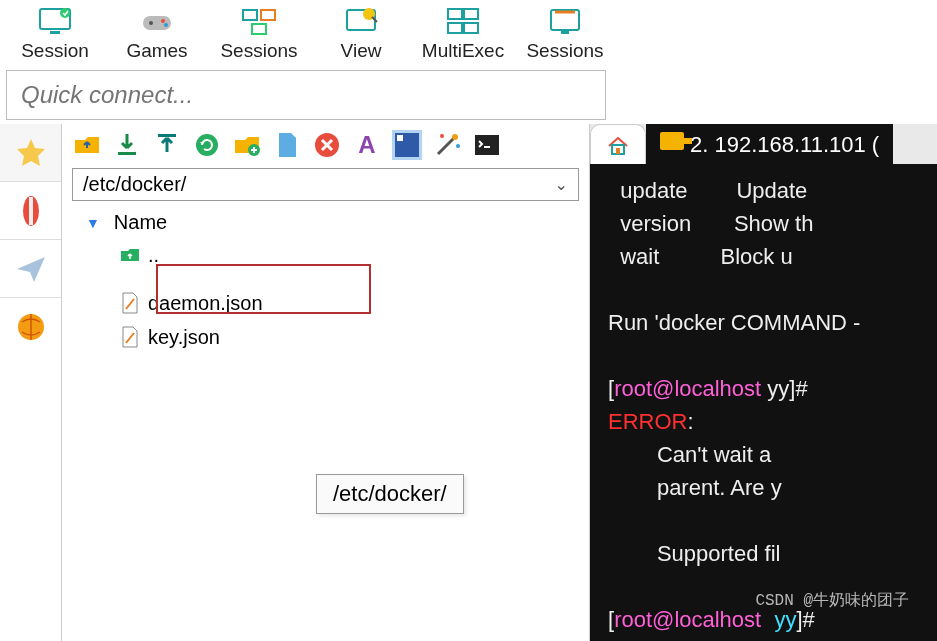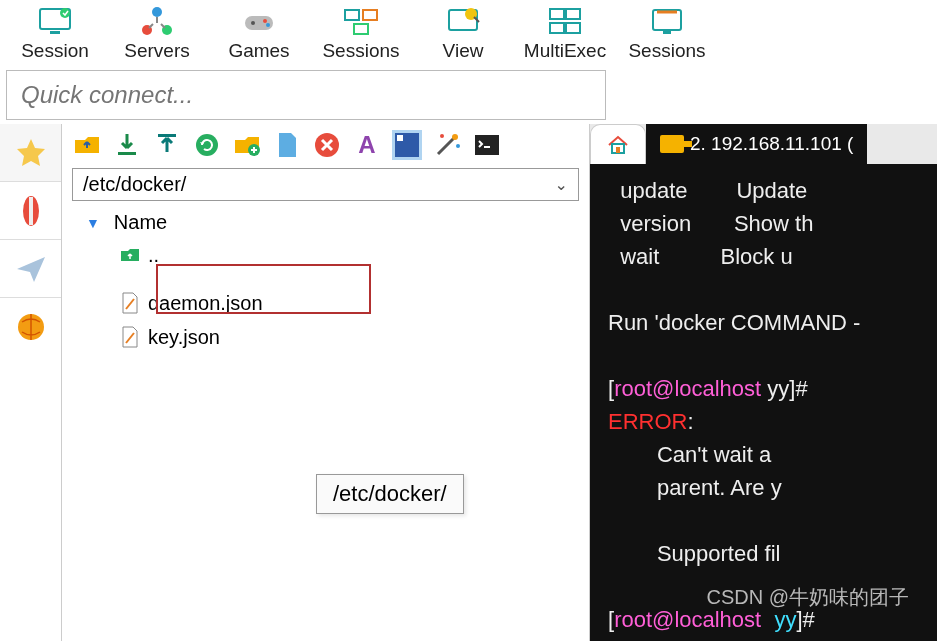--- a/index.html
+++ b/index.html
@@ -32,52 +32,43 @@
   .col-header { display: flex; padding: 8px 10px 4px 24px; align-items: center; font-size: 20px; }
   .tri-down { color: #2b7de1; margin-right: 14px; font-size: 14px; }
   .row-item { display: flex; align-items: center; padding: 2px 0 2px 56px; font-size: 20px; height: 34px; }
   .row-item svg { width: 24px; height: 24px; margin-right: 6px; }
   .red-box { border: 2px solid #b23030; position: absolute; left: 94px; top: 140px; width: 215px; height: 50px; pointer-events: none; }
   .tooltip { position: absolute; left: 254px; top: 350px; border: 1px solid #999; background: #fafafa; padding: 6px 16px; font-size: 22px; box-shadow: 2px 2px 4px rgba(0,0,0,0.1); }
 
   
   .term-side { flex: 1; display: flex; flex-direction: column; }
   .term-tabs { display: flex; height: 40px; background: #e9e9e9; }
-  .term-tab { display: flex; align-items: center; padding: 8px 14px; gap: 6px; font-size: 19px; }
+  .term-tab { display: flex; align-items: flex-start; padding: 8px 14px; gap: 6px; font-size: 22px; }
   .term-tab.home { background: #fff; border-radius: 10px 10px 0 0; border: 1px solid #ccc; border-bottom: none; }
   .term-tab.active { background: #111; color: #fff; }
   .keyicon { background: #f5b200; width: 24px; height: 18px; border-radius: 2px; position: relative; }
   .keyicon::after { content:""; position:absolute; right:-8px; top:6px; width:10px; height:6px; background:#f5b200; }
   .terminal { flex: 1; background: #111; color: #eee; font-family: "Consolas","Menlo",monospace; font-size: 22px; line-height: 1.5; padding: 10px 0 10px 18px; white-space: pre; overflow: hidden; }
   .c-cyan { color: #40e0ff; }
   .c-mag  { color: #ff5fd7; }
   .c-red  { color: #ff3030; }
-  .watermark { position: absolute; right: 28px; bottom: 30px; color: #b8b8b8; font-size: 20px; font-family: Liberation Sans, sans-serif; }
+  .watermark { position: absolute; right: 28px; bottom: 30px; color: #b8b8b8; font-size: 16px; font-family: Liberation Mono, monospace; }
 </style>
 </head>
 <body>
 
 <div class="toptoolbar">
   <div class="tb-item">
     <svg viewBox="0 0 36 36">
         <rect x="3" y="5" width="30" height="20" rx="2" fill="none" stroke="#1ca0a0" stroke-width="2"></rect>
         <rect x="13" y="27" width="10" height="3" fill="#1ca0a0"></rect>
         <circle cx="28" cy="9" r="5" fill="#2ecc71"></circle>
         <path d="M26 9l2 2 3-4" stroke="#fff" stroke-width="1.5" fill="none"></path>
       </svg>
     <span>Session</span>
-  </div>
-  <div class="tb-item">
-    <svg viewBox="0 0 36 36">
-        <circle cx="18" cy="8" r="5" fill="#3498db"></circle>
-        <circle cx="8" cy="26" r="5" fill="#e74c3c"></circle>
-        <circle cx="28" cy="26" r="5" fill="#2ecc71"></circle>
-        <path d="M18 13v6M14 20l-4 4M22 20l4 4" stroke="#888" stroke-width="2"></path>
-      </svg>
-    <span>Servers</span>
   </div>
   <div class="tb-item">
     <svg viewBox="0 0 36 36">
         <rect x="4" y="12" width="28" height="14" rx="7" fill="#bbb"></rect>
         <circle cx="12" cy="19" r="2" fill="#555"></circle>
         <circle cx="24" cy="17" r="2" fill="#e74c3c"></circle>
         <circle cx="27" cy="21" r="2" fill="#3498db"></circle>
       </svg>
     <span>Games</span>
   </div>

